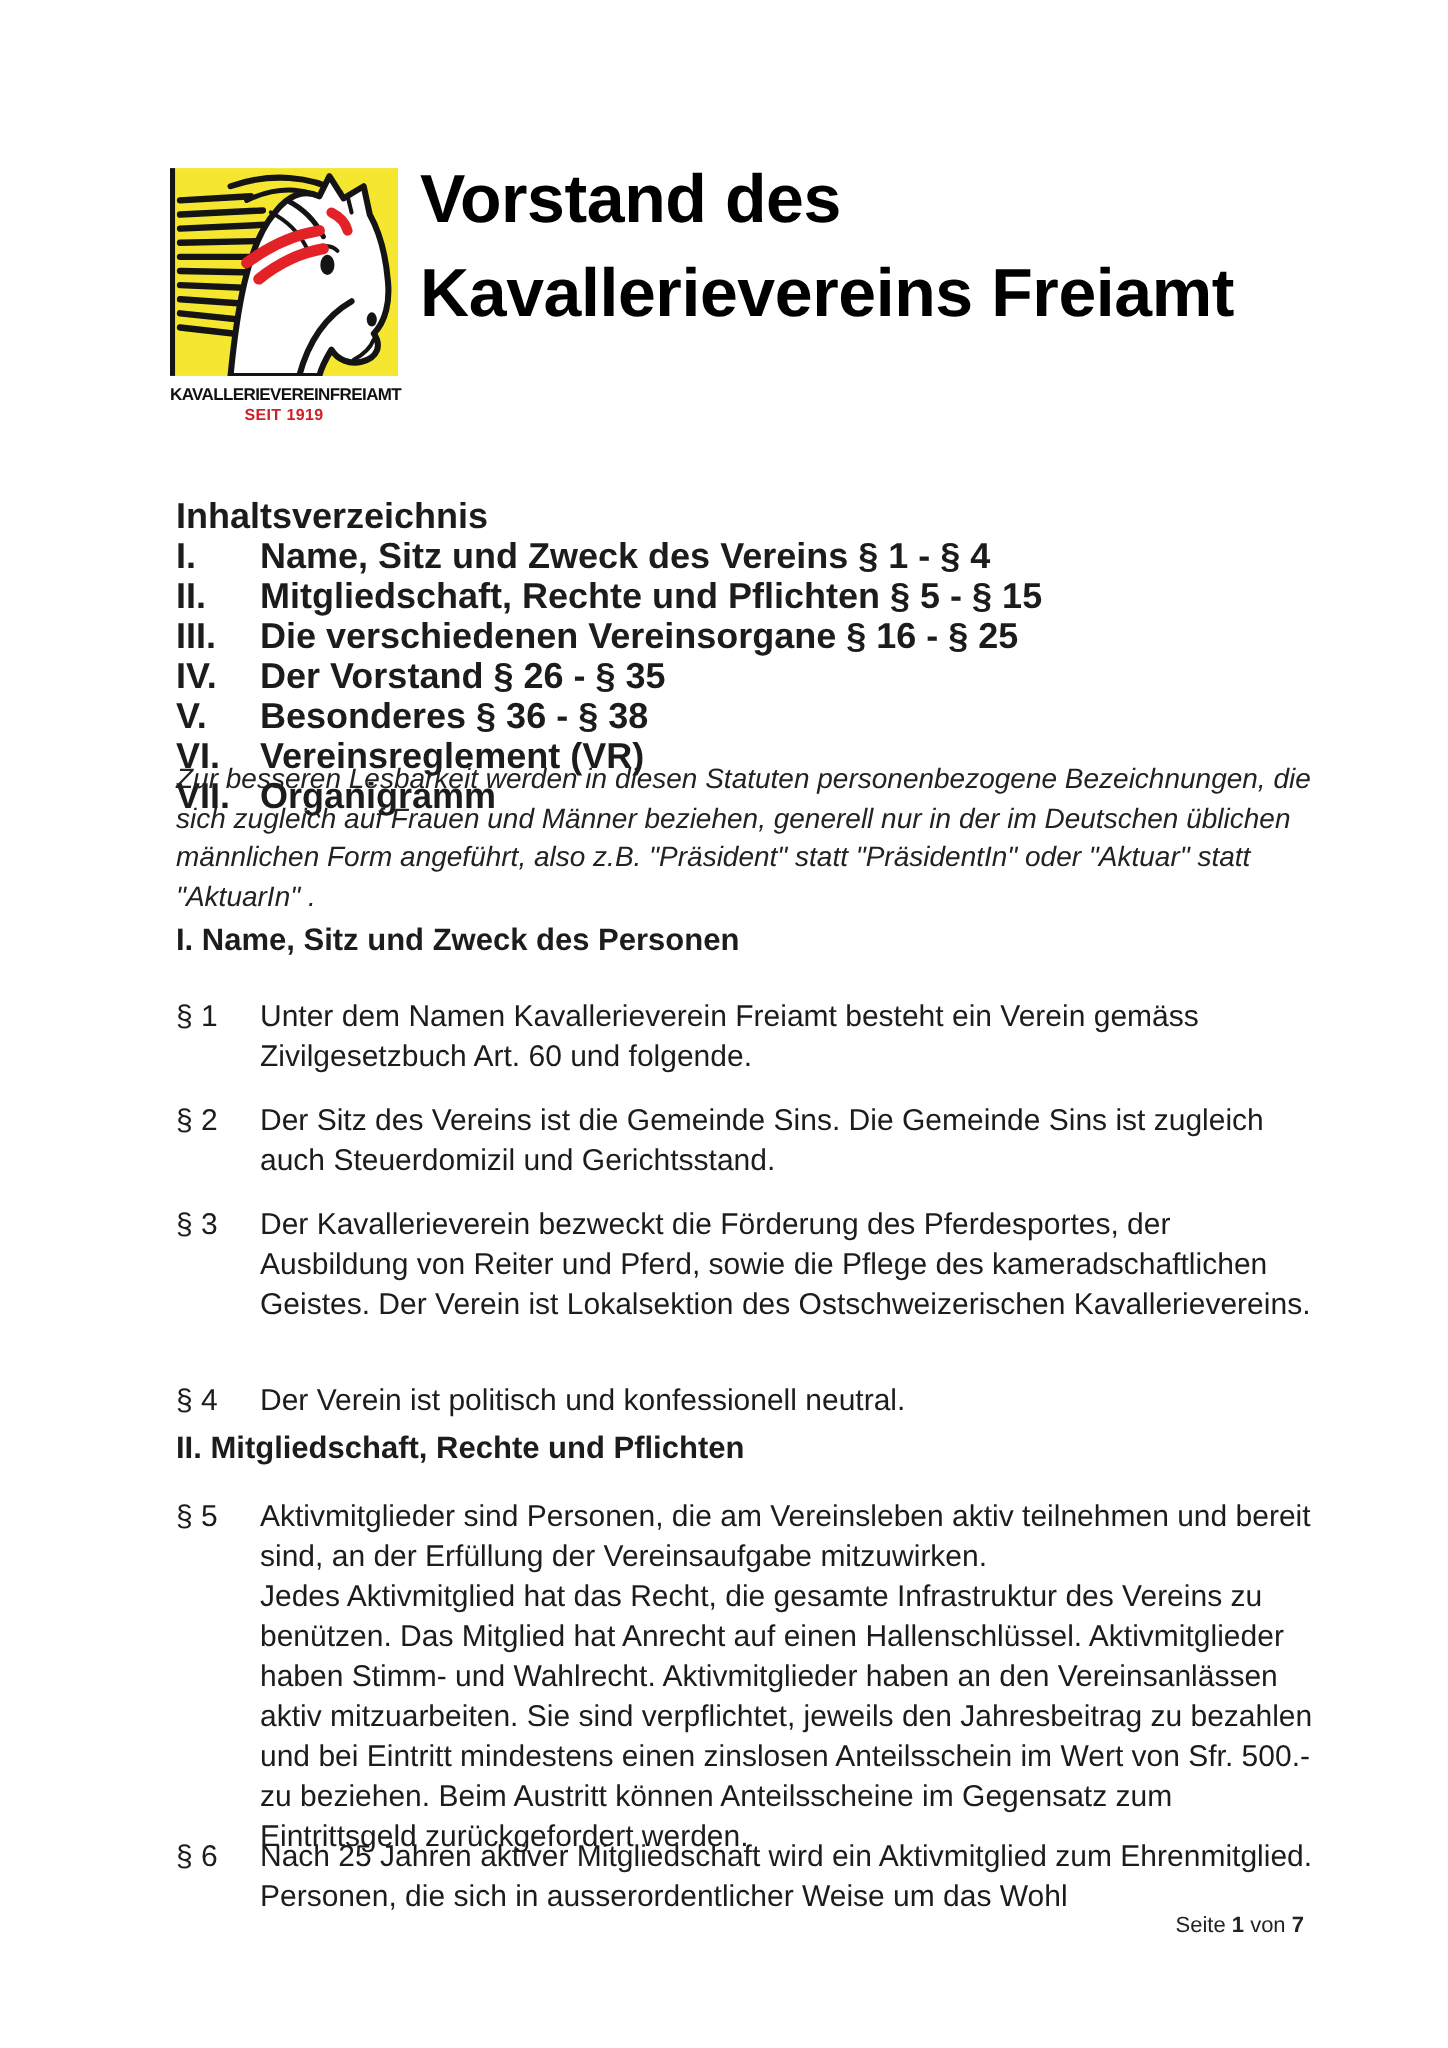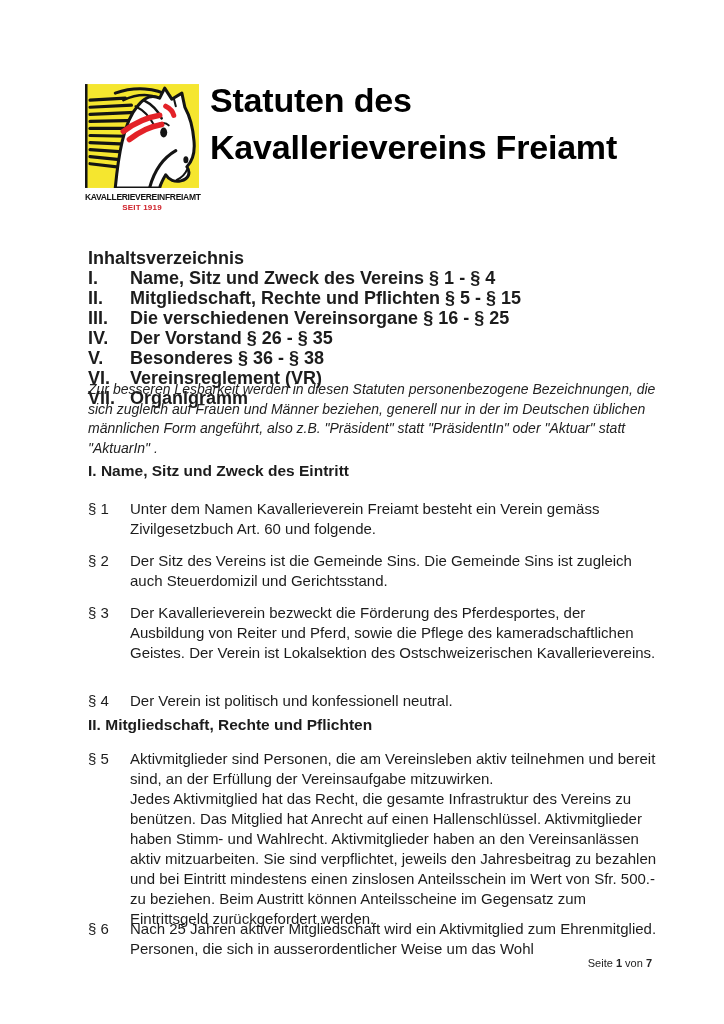--- a/index.html
+++ b/index.html
@@ -116,21 +116,21 @@
           <path d="M80 22 C84 24 87 27 88 31" stroke-width="5"></path>
         </g>
       </svg>
       <div class="logo-caption">
         <span>KAVALLERIEVEREIN</span>
         <span>FREIAMT</span>
       </div>
       <div class="logo-since">SEIT 1919</div>
     </div>
     <div class="doc-title">
-      <div>Statuten des</div>
+      <div>Vorstand des</div>
       <div>Kavallerievereins Freiamt</div>
     </div>
   </div>
 
   <div class="abs toc">
     <div>Inhaltsverzeichnis</div>
     <div class="toc-row">
       <span class="toc-num">I.</span>
       <span class="toc-label">Name, Sitz und Zweck des Vereins § 1 - § 4</span>
     </div>
@@ -155,21 +155,21 @@
       <span class="toc-label">Vereinsreglement (VR)</span>
     </div>
     <div class="toc-row">
       <span class="toc-num">VII.</span>
       <span class="toc-label">Organigramm</span>
     </div>
   </div>
 
   <div class="abs note">Zur besseren Lesbarkeit werden in diesen Statuten personenbezogene Bezeichnungen, die sich zugleich auf Frauen und Männer beziehen, generell nur in der im Deutschen üblichen männlichen Form angeführt, also z.B. "Präsident" statt "PräsidentIn" oder "Aktuar" statt "AktuarIn" .</div>
 
-  <div class="abs section-heading heading-1">I. Name, Sitz und Zweck des Eintritt</div>
+  <div class="abs section-heading heading-1">I. Name, Sitz und Zweck des Personen</div>
 
   <div class="abs para p1">
     <span class="pnum">§ 1</span>
     <span class="ptext">
       <span>Unter dem Namen Kavallerieverein Freiamt besteht ein Verein gemäss Zivilgesetzbuch Art. 60 und folgende.</span>
       <span></span>
     </span>
   </div>
 
   <div class="abs para p2">

